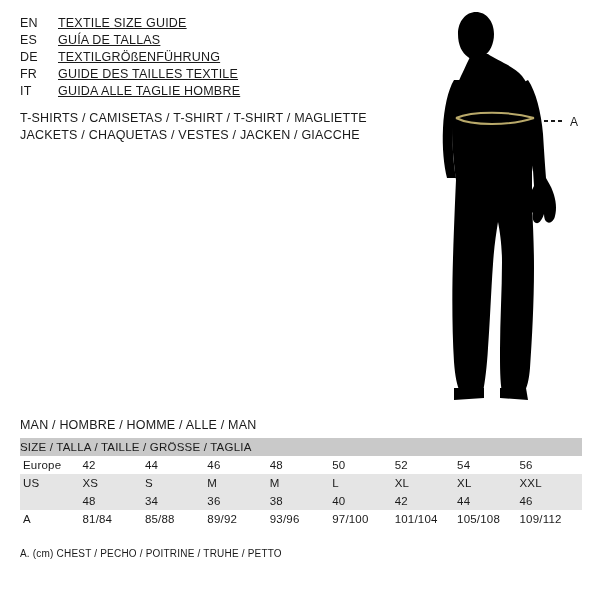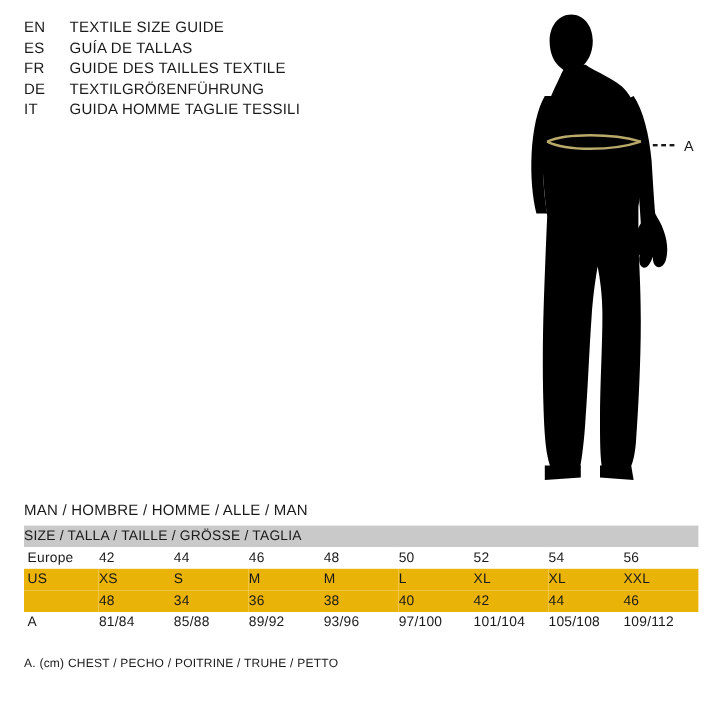--- a/index.html
+++ b/index.html
@@ -38,20 +38,21 @@
     letter-spacing: 0.2px;
   }
   .lang-code {
     width: 38px;
     flex: 0 0 38px;
     color: #1a1a1a;
   }
   .lang-text {
     flex: 1 1 auto;
     color: #1a1a1a;
+    text-decoration: underline;
   }
 
   
   .category-block {
     position: absolute;
     left: 20px;
     top: 110px;
     width: 400px;
   }
   .category-line {
@@ -118,21 +119,21 @@
     padding: 3px 0 3px 0;
     color: #1a1a1a;
     letter-spacing: 0.2px;
   }
   .row-header td {
     background: #c9c9c9;
     font-size: 11.5px;
     padding-left: 3px;
   }
   .row-alt td {
-    background: #eab308;
+    background: #e5e5e5;
     margin-left: 12px;
   }
   .row-plain td {
     background: #ffffff;
   }
   .col-label {
     width: 86px;
     padding-left: 3px !important;
   }
   .cell {
@@ -156,33 +157,37 @@
   <div class="lang-block">
     <div class="lang-row">
       <div class="lang-code">EN</div>
       <div class="lang-text">TEXTILE SIZE GUIDE</div>
     </div>
     <div class="lang-row">
       <div class="lang-code">ES</div>
       <div class="lang-text">GUÍA DE TALLAS</div>
     </div>
     <div class="lang-row">
+      <div class="lang-code">DE</div>
+      <div class="lang-text">TEXTILGRÖßENFÜHRUNG</div>
+    </div>
+    <div class="lang-row">
       <div class="lang-code">FR</div>
       <div class="lang-text">GUIDE DES TAILLES TEXTILE</div>
     </div>
     <div class="lang-row">
-      <div class="lang-code">DE</div>
-      <div class="lang-text">TEXTILGRÖßENFÜHRUNG</div>
-    </div>
-    <div class="lang-row">
       <div class="lang-code">IT</div>
-      <div class="lang-text">GUIDA HOMME TAGLIE TESSILI</div>
+      <div class="lang-text">GUIDA ALLE TAGLIE HOMBRE</div>
     </div>
   </div>
 
+  <div class="category-block">
+    <div class="category-line">T-SHIRTS / CAMISETAS / T-SHIRT / T-SHIRT / MAGLIETTE</div>
+    <div class="category-line">JACKETS / CHAQUETAS / VESTES / JACKEN / GIACCHE</div>
+  </div>
 
   <div class="figure-wrap">
     <svg class="figure-svg" width="190" height="390" viewBox="0 0 190 390">
 
       <path fill="#000000" d="M66,2 C76,2 84,11 84,24 C84,34 80,42 74,46 L74,52 L64,52 L58,47 C52,43 48,35 48,24 C48,11 56,2 66,2 Z"></path>
 
       <path fill="#000000" d="
         M62,44
         L78,44
         C86,50 104,56 112,66

